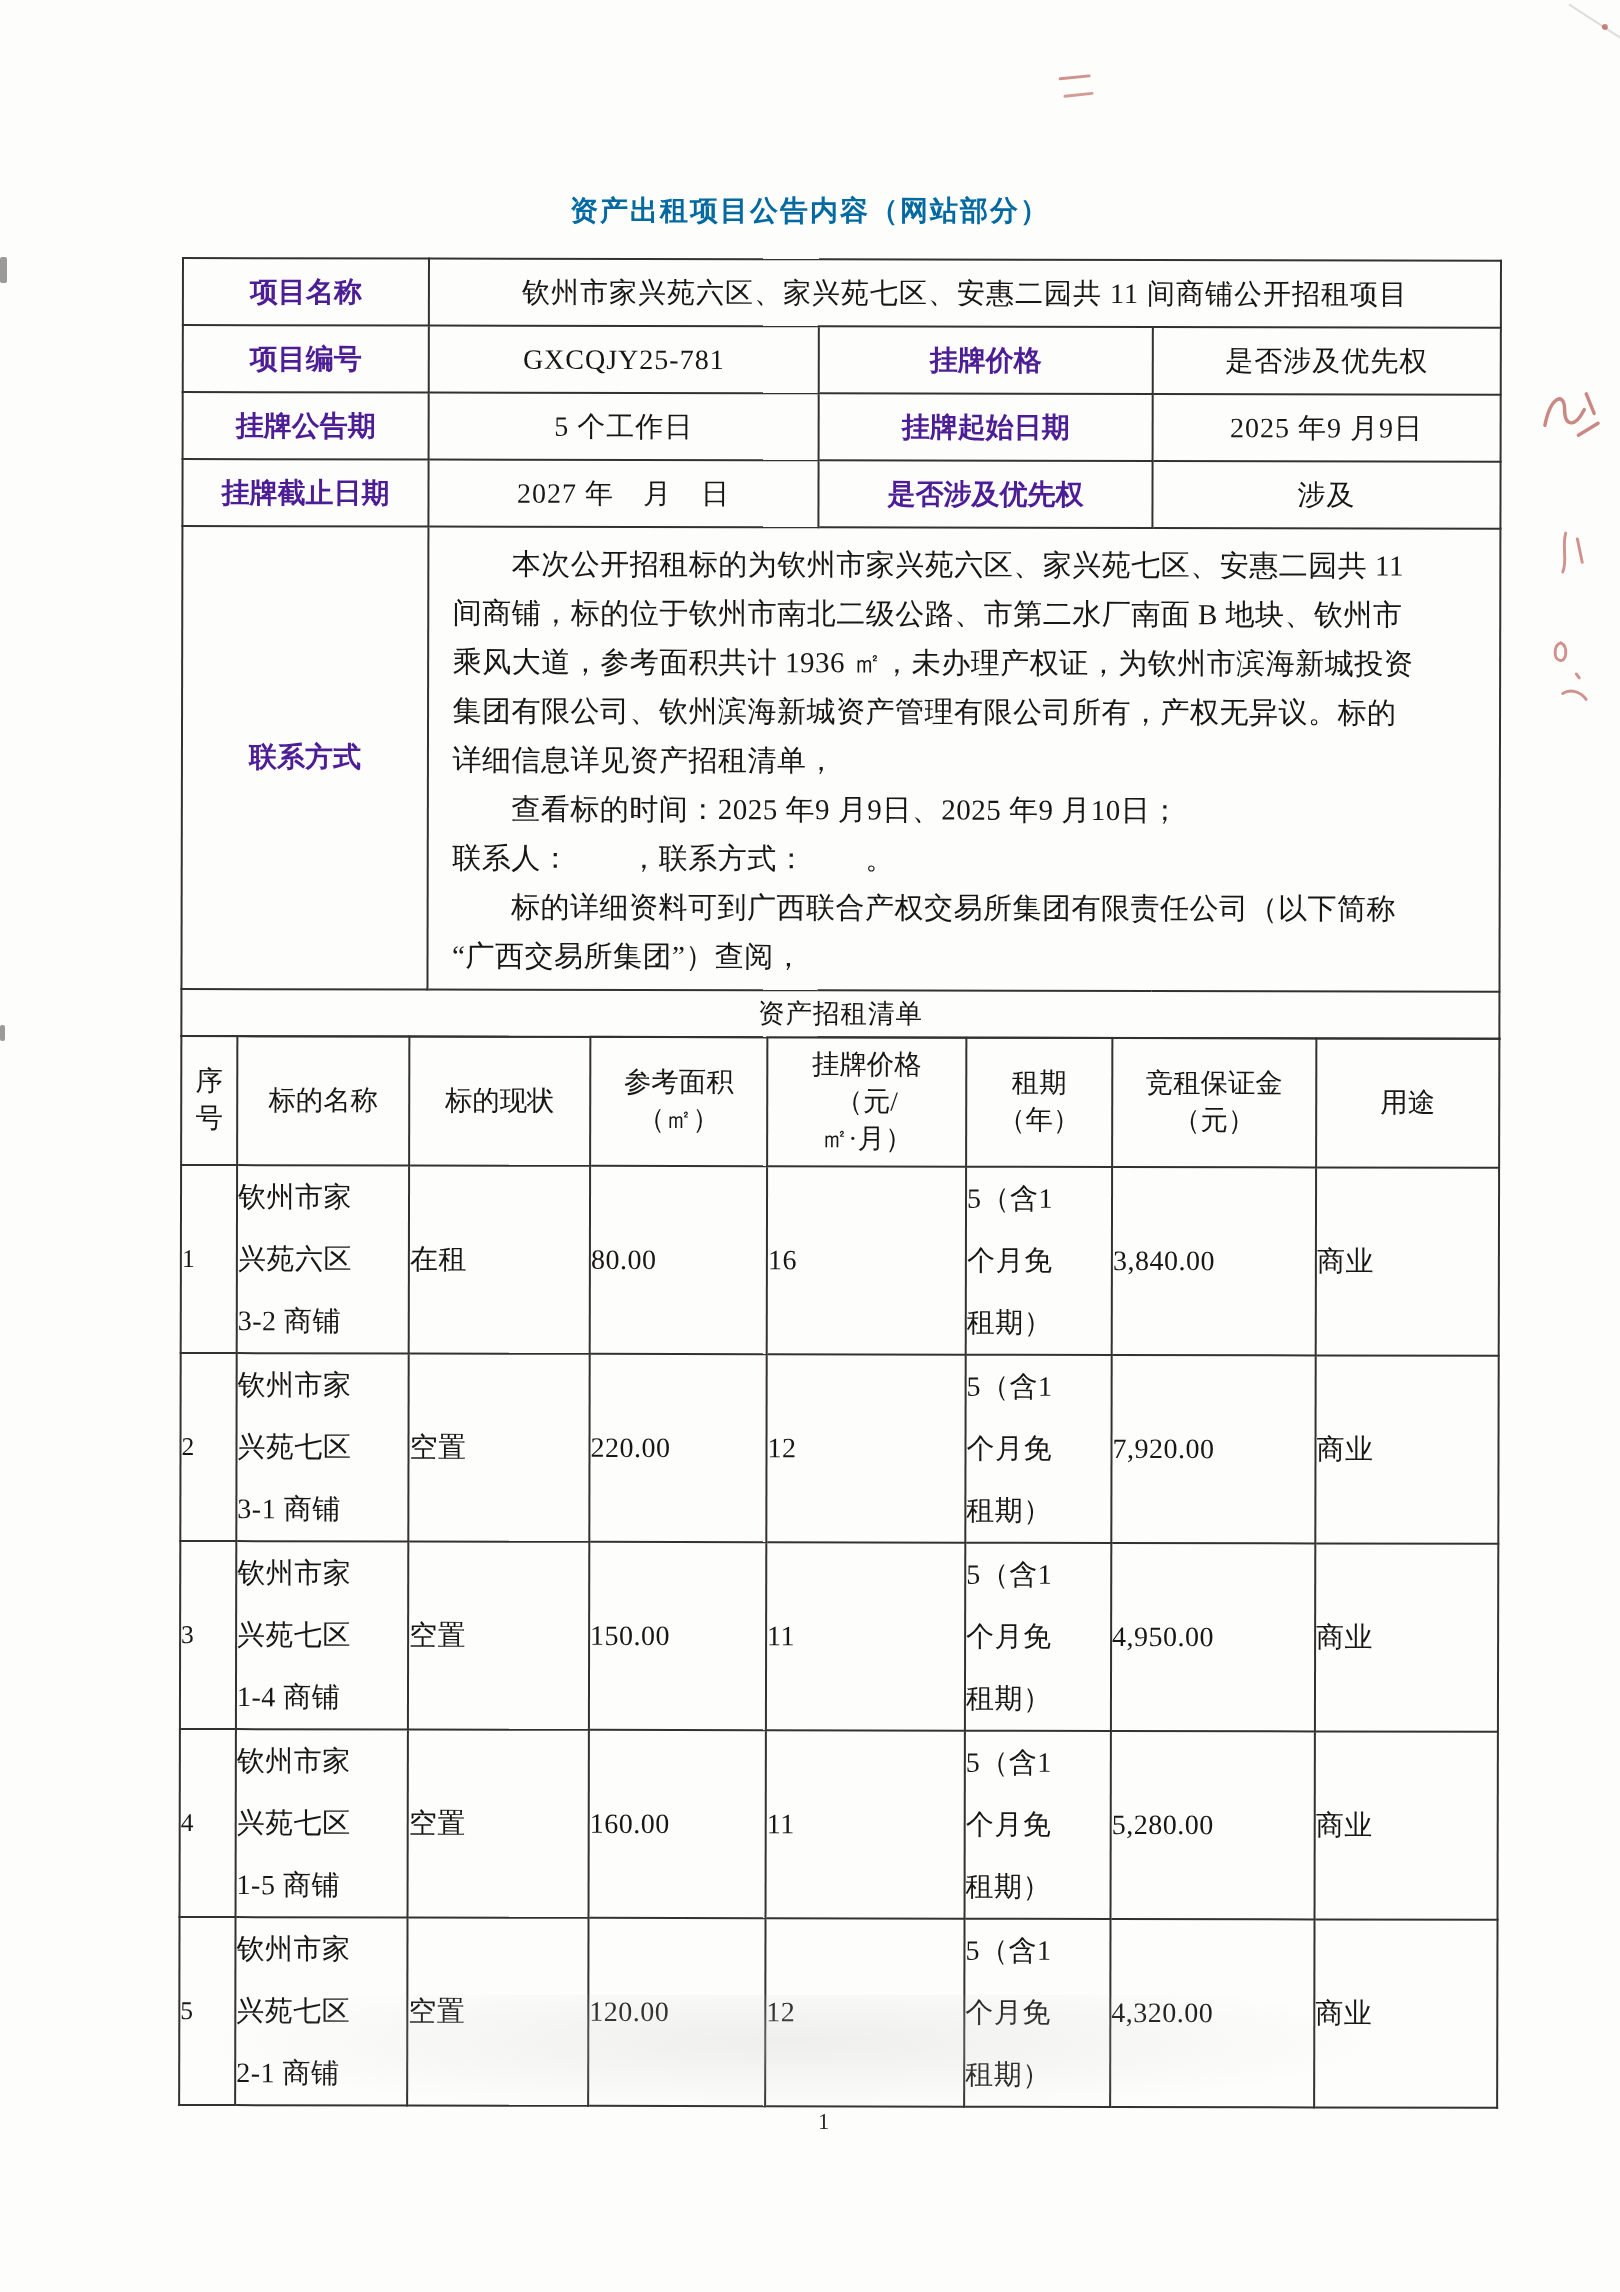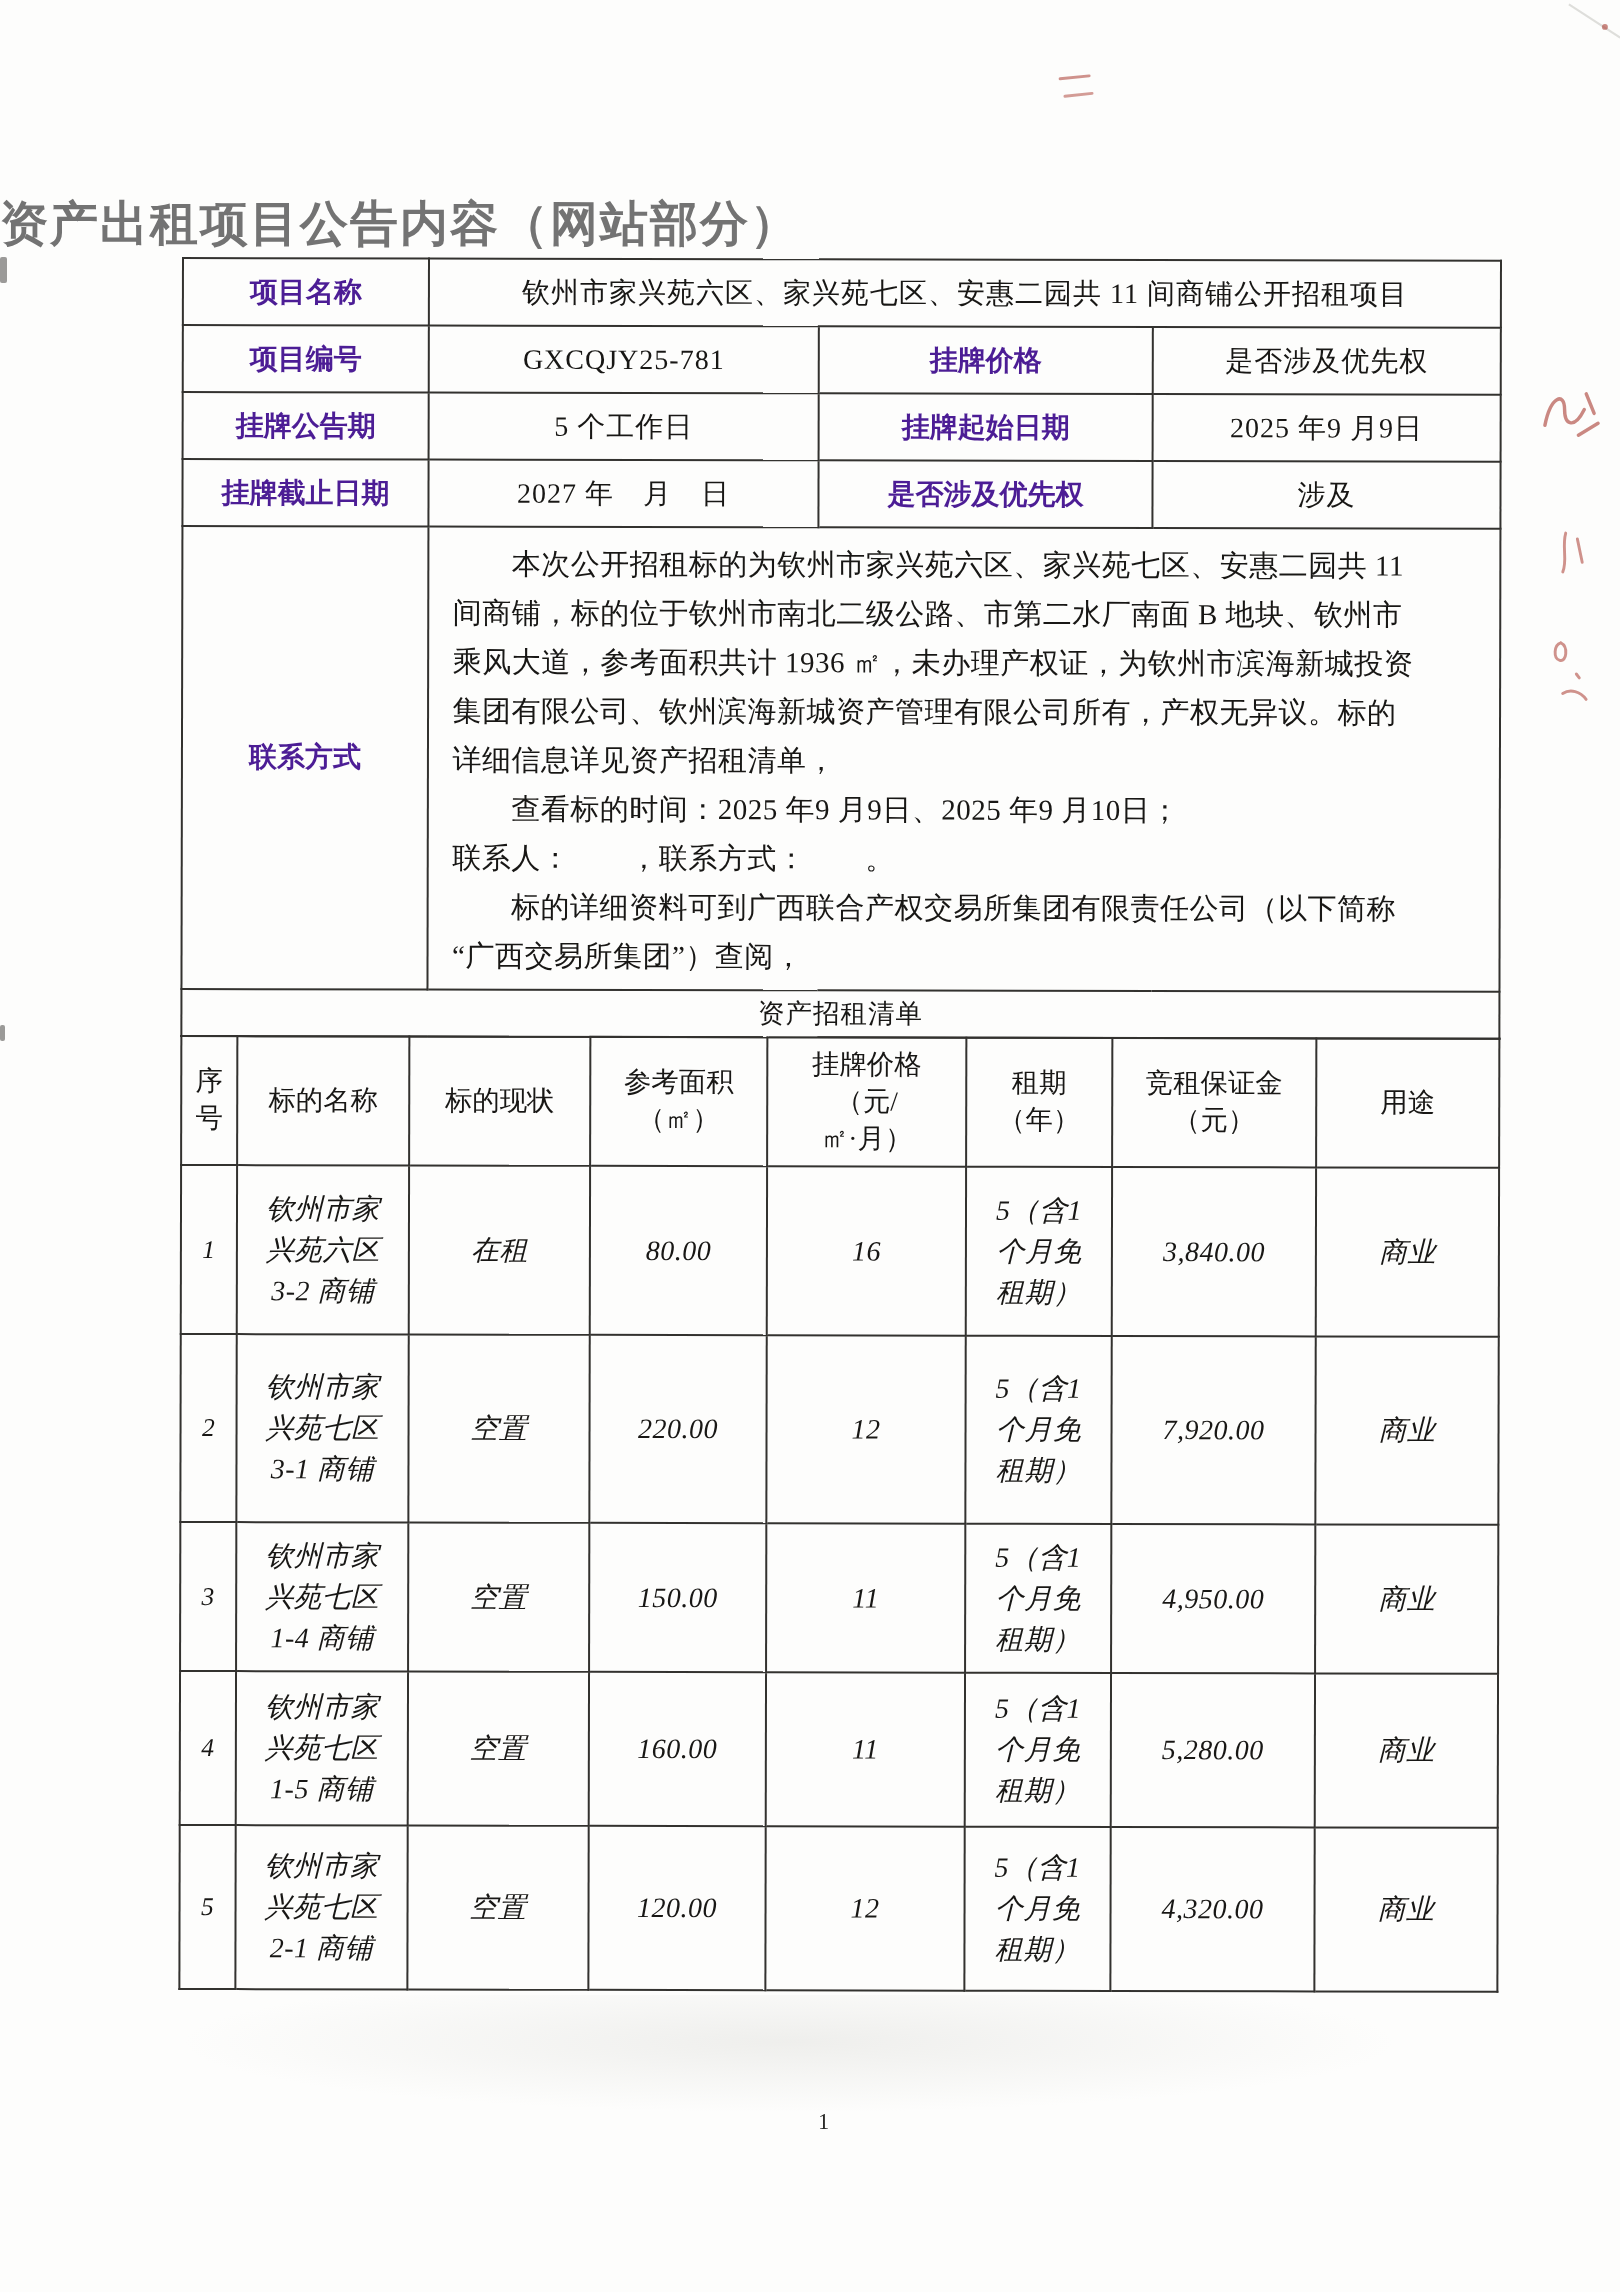--- a/index.html
+++ b/index.html
@@ -18,23 +18,23 @@
     pointer-events:none;
   }
   .corner-mark{
     position:absolute;left:1564px;top:19.6px;width:61px;height:0;
     border-top:2px solid #d6d6d2;transform:rotate(33deg);opacity:.8;
   }
   .speck{position:absolute;background:#4a4946;opacity:.55;border-radius:2px;}
 
   .page-title{
     position:absolute;top:192px;left:0;width:100%;
-    text-align:left;
+    text-align:center;
     font-family:"Liberation Sans","DejaVu Sans",sans-serif;
-    font-weight:700;font-size:48px;letter-spacing:2px;color:#737373;
+    font-weight:700;font-size:28px;letter-spacing:2px;color:#0369a1;
   }
 
   .doc-body{
     position:absolute;left:182px;top:257px;width:1318px;
     transform:rotate(0.12deg);transform-origin:top left;
   }
   table{border-collapse:collapse;table-layout:fixed;width:1318px;}
   .info-table{border:2.9px solid #2d2c29;}
   .asset-table{border:2.9px solid #2d2c29;margin-top:-2px;}
   td,th{border:2px solid #33322f;padding:0;vertical-align:middle;}
@@ -54,22 +54,22 @@
   .ov-line{white-space:pre;}
 
   .banner-cell{height:45px;text-align:center;font-size:26.5px;letter-spacing:1px;}
 
   .asset-table th{
     font-weight:400;font-size:27.4px;line-height:37px;
     white-space:pre-line;text-align:center;height:127px;
     font-family:"Liberation Serif","DejaVu Serif",serif;
   }
   .asset-table td{
-    font-size:28px;line-height:41px;text-align:center;
-    white-space:pre-line;letter-spacing:0.5px;font-style:italic;
+    font-size:28px;line-height:62px;text-align:left;
+    white-space:pre-line;letter-spacing:0.5px;
   }
   .asset-table .seq{font-size:25.5px;}
   .r1{height:169px;} .r2{height:188px;} .r3{height:149px;} .r4{height:154px;} .r5{height:164px;}
 
   .page-number{
     position:absolute;top:2109px;left:0;width:100%;
     text-align:center;font-size:22.5px;color:#2a2a28;
     transform:translateX(13.7px);
   }
   .red-mark{position:absolute;pointer-events:none;}

